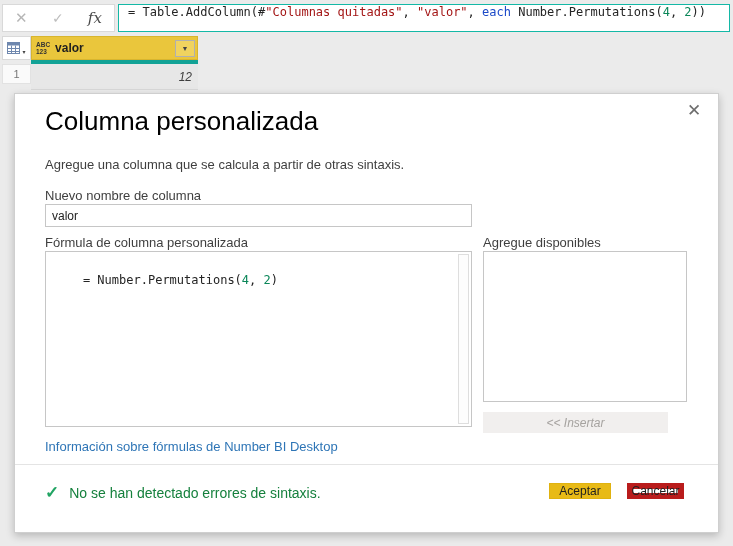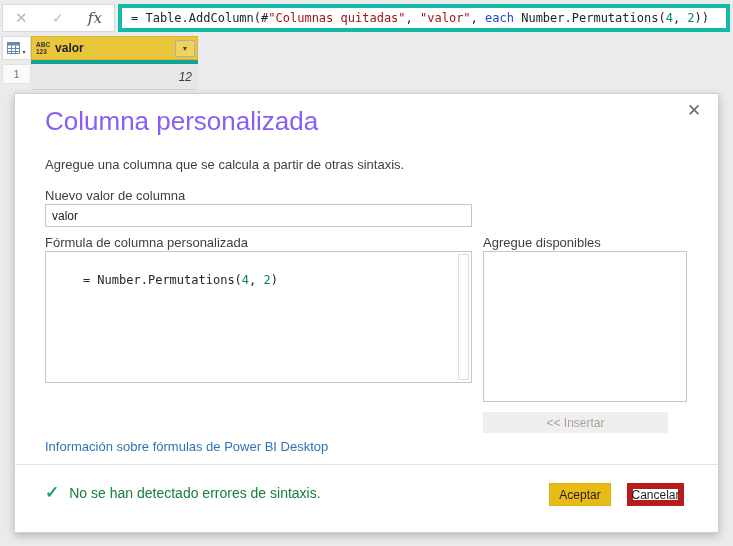--- a/index.html
+++ b/index.html
@@ -15,22 +15,22 @@
   .fx-icons {
     position:absolute; left:2px; top:4px; width:113px; height:28px;
     background:#fff; border:1px solid #d9d9d9;
     display:flex; align-items:center; justify-content:space-around;
   }
   .icon-x    { color:#b6b6b6; font-size:15px; }
   .icon-check{ color:#bdbdbd; font-size:14px; }
   .icon-fx   { font-family:"DejaVu Serif", serif; font-style:italic; color:#4a4a4a; font-size:15px; }
   .fx-input {
     position:absolute; left:118px; top:4px; width:612px; height:28px;
-    background:#fff; border:4px solid #14b8a6;
-    display:flex; align-items:center; padding-left:9px;
+    background:#fff; border:1px solid #14b8a6;
+    display:flex; padding-left:9px;
     font-family:"DejaVu Sans Mono", monospace; font-size:12px; white-space:pre;
   }
   .tok-plain  { color:#242424; }
   .tok-string { color:#a31515; }
   .tok-keyword{ color:#1b49c8; }
   .tok-number { color:#0a8658; }
 
   
   .tbl-corner {
     position:absolute; left:2px; top:36px; width:29px; height:24px;
@@ -69,62 +69,62 @@
     position:absolute; left:14px; top:93px; width:705px; height:440px;
     background:#fff; border:1px solid #cfcfcf;
     box-shadow:0 3px 8px rgba(0,0,0,.22);
   }
   .dialog > * { position:absolute; }
   .dlg-close {
     top:5px; right:13px; width:22px; height:22px;
     display:flex; align-items:center; justify-content:center;
     font-size:17px; color:#6e6e6e;
   }
-  .dlg-title { left:30px; top:12px; font-size:26px; font-weight:300; color:#8b5cf6; }
+  .dlg-title { left:30px; top:12px; font-size:26px; font-weight:300; color:#000000; }
   .dlg-sub   { left:30px; top:63px; font-size:13px; color:#3f3f3f; }
   .lbl { font-size:13px; color:#3f3f3f; }
   .lbl-name    { left:30px; top:94px; }
   .input-name {
     left:30px; top:110px; width:427px; height:23px;
     border:1px solid #c6c6c6; font-size:12px; padding:0 6px; color:#222;
     font-family:"Liberation Sans", sans-serif; background:#fff;
   }
   .lbl-formula { left:30px; top:141px; display:flex; align-items:flex-start; gap:21px;flex-direction:column; }
   .info-icon {
     width:13px; height:13px; border:1px solid #8f8f8f; border-radius:50%;
     display:inline-flex; align-items:center; justify-content:center;
     font-size:9px; color:#6f6f6f; font-family:"DejaVu Serif", serif; font-style:italic;
   }
   .formula-box {
-    left:30px; top:157px; width:427px; height:132px;
+    left:30px; top:157px; width:427px; height:176px;
     border:1px solid #c6c6c6; background:#fff;
     font-family:"DejaVu Sans Mono", monospace; font-size:12px;
     padding:7px 18px 7px 8px; white-space:pre;
   }
   .scroll-track {
     position:absolute; top:2px; bottom:2px; right:2px; width:11px;
     border:1px solid #dedede; background:#fdfdfd;
   }
   .lbl-cols { left:468px; top:141px; }
   .listbox {
     left:468px; top:157px; width:204px; height:151px;
     border:1px solid #c6c6c6; background:#fff;
   }
   .btn-insert {
     left:468px; top:318px; width:185px; height:21px;
     background:#f1efee; color:#a5a29f; font-size:12px;
-    display:flex; align-items:center; justify-content:center;
+    display:flex; align-items:center; justify-content:center;font-style:italic;
   }
   .dlg-link { left:30px; top:345px; font-size:13px; color:#2e75b6; text-decoration:none; }
   .dlg-divider { left:0; right:0; top:370px; height:1px; background:#e4e4e4; }
   .status { left:30px; top:388px; display:flex; align-items:center; gap:10px; }
   .check-icon { color:#21a463; font-size:17px; font-weight:700; }
   .status-text { font-size:14px; color:#15803d; }
   .footer-btns { right:34px; top:389px; display:flex; gap:16px; }
-  .btn { height:23px; font-size:12px; display:flex; align-items:center; justify-content:center; }
+  .btn { height:16px; font-size:12px; display:flex; align-items:center; justify-content:center; }
   .btn-ok { width:62px; background:#e8ba16; border:1px solid #e0b210; color:#1f1f1f; }
   .btn-cancel { width:57px; background:#fff; border:6px solid #b91c1c; color:#1f1f1f; }
 </style>
 </head>
 <body>
 
 <div class="fx-icons">
   <span class="icon-x">✕</span>
   <span class="icon-check">✓</span>
   <span class="icon-fx">fx</span>
@@ -151,37 +151,37 @@
 </div>
 <div class="teal-bar"></div>
 <div class="row-num">1</div>
 <div class="row-val">12</div>
 
 <div class="dialog">
   <div class="dlg-close">✕</div>
   <div class="dlg-title">Columna personalizada</div>
   <div class="dlg-sub">Agregue una columna que se calcula a partir de otras sintaxis.</div>
 
-  <div class="lbl lbl-name">Nuevo valor de columna</div>
+  <div class="lbl lbl-name">Nuevo nombre de columna</div>
   <input class="input-name" type="text" value="valor" style="">
 
   <div class="lbl lbl-formula">
     <span>Fórmula de columna personalizada</span>
     <span class="info-icon">i</span>
   </div>
   <div class="formula-box">
     <span><span class="tok-plain">= Number.Permutations(</span><span class="tok-number">4</span><span class="tok-plain">, </span><span class="tok-number">2</span><span class="tok-plain">)</span></span>
     <span class="scroll-track"></span>
   </div>
 
   <div class="lbl lbl-cols">Agregue disponibles</div>
   <div class="listbox"></div>
   <div class="btn-insert">&lt;&lt; Insertar</div>
 
-  <a class="dlg-link" href="#">Información sobre fórmulas de Power BI Desktop</a>
+  <a class="dlg-link" href="#">Información sobre fórmulas de Number BI Desktop</a>
 
   <div class="dlg-divider"></div>
 
   <div class="status">
     <span class="check-icon">✓</span>
     <span class="status-text">No se han detectado errores de sintaxis.</span>
   </div>
 
   <div class="footer-btns">
     <div class="btn btn-ok">Aceptar</div>

